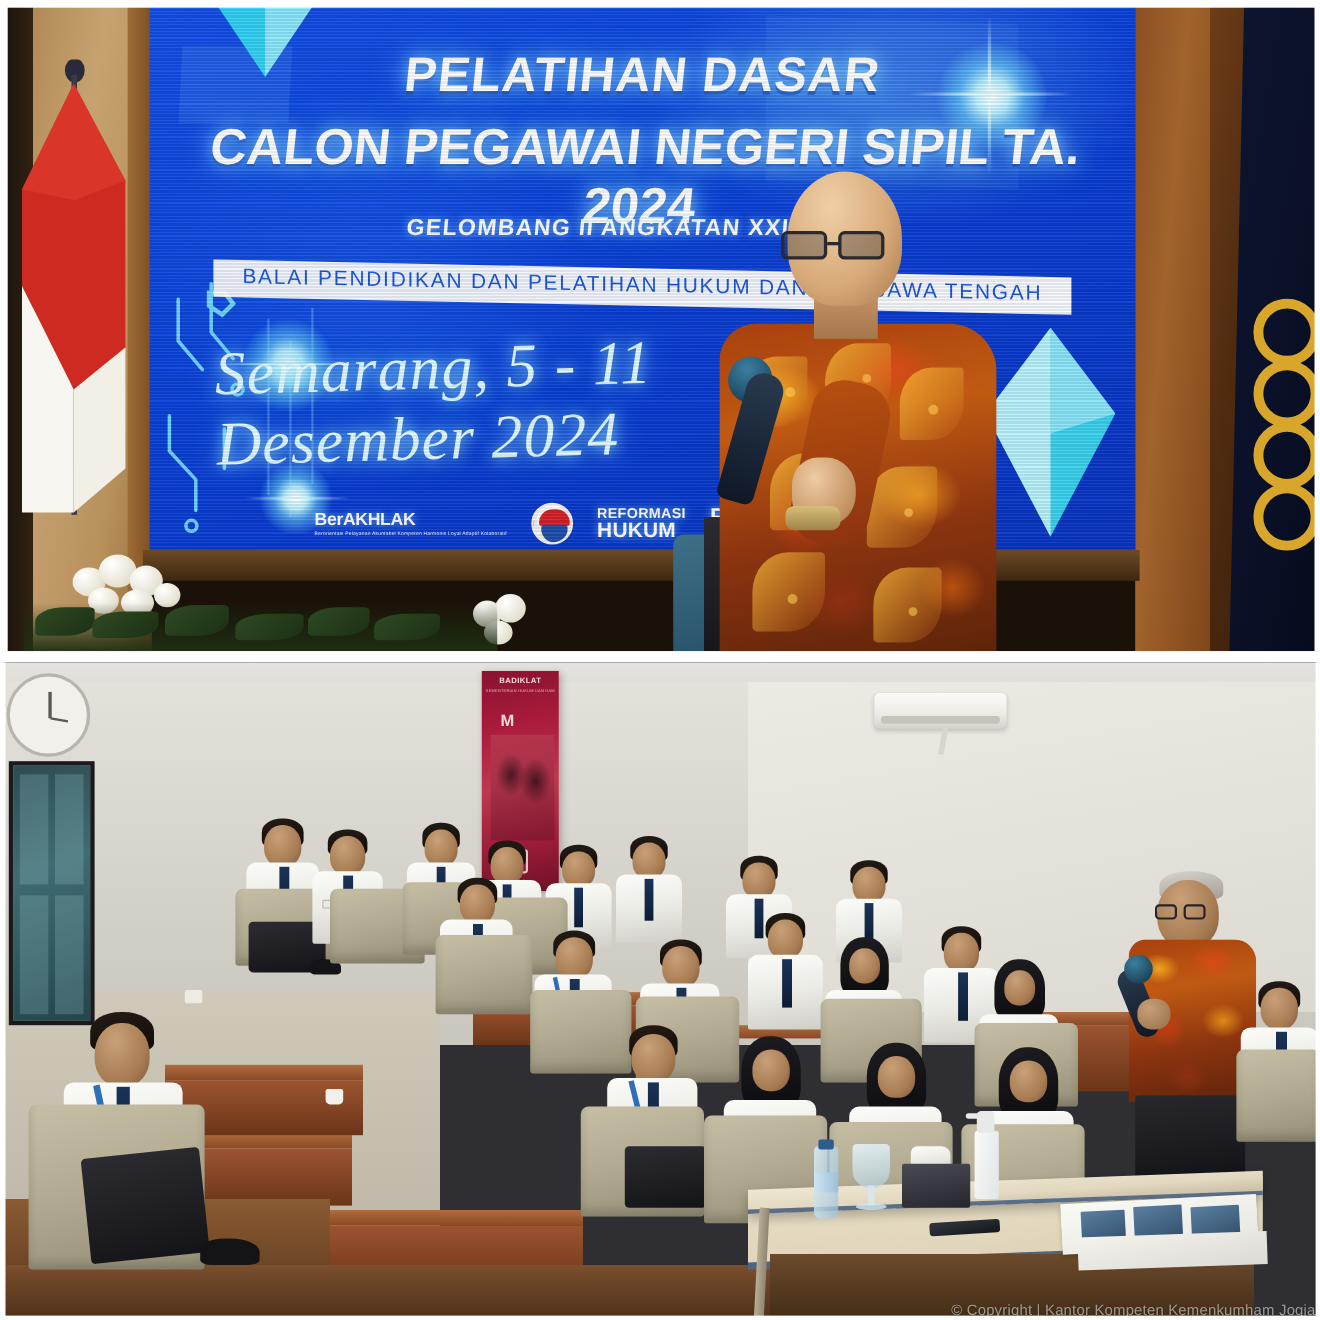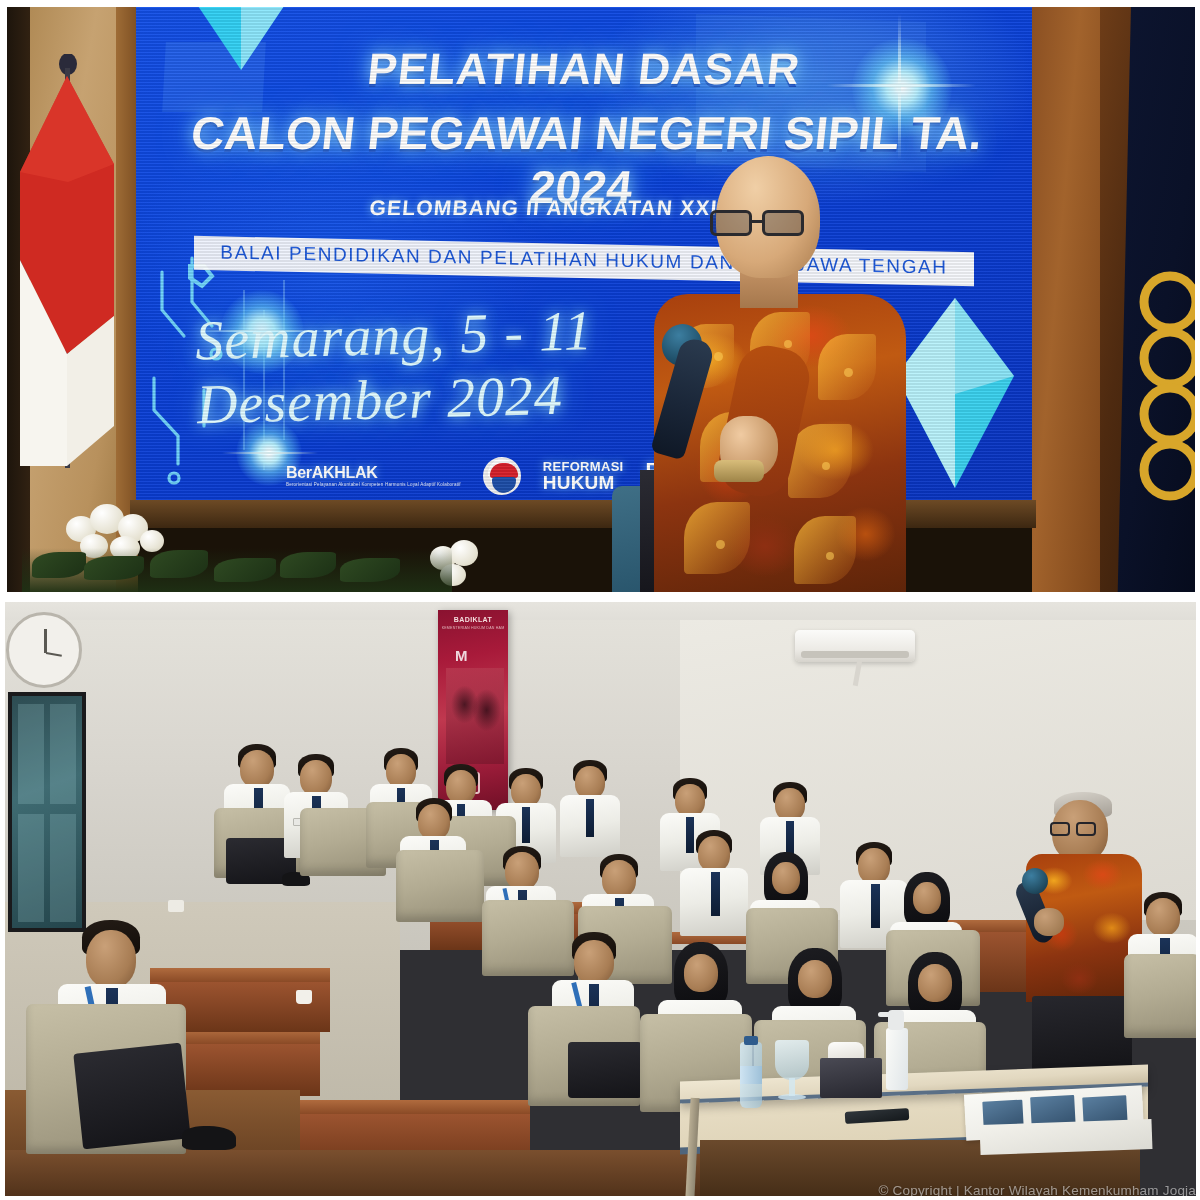--- a/index.html
+++ b/index.html
@@ -739,21 +739,21 @@
   <div class="sanitizer-pump"></div>
   <div class="sanitizer-nozzle"></div>
   <div class="remote"></div>
   <div class="papers">
     <div class="paper-img" style="left:18px;top:8px;width:40px;height:28px;"></div>
     <div class="paper-img" style="left:66px;top:6px;width:44px;height:30px;"></div>
     <div class="paper-img" style="left:118px;top:9px;width:44px;height:28px;"></div>
   </div>
   <div class="paper2"></div>
 
-  <div id="watermark">© Copyright | Kantor Wilayah Kemenkumham Jogja</div>
+  <div id="watermark">© Copyright | Kantor Kompeten Kemenkumham Jogja</div>
 
   <div id="frame-top"></div>
   <div id="frame-left"></div>
   <div id="frame-right"></div>
   <div id="frame-bl"></div>
   <div id="frame-br"></div>
   <div id="frame-bottom"></div>
 </div>
 
 </body></html>

